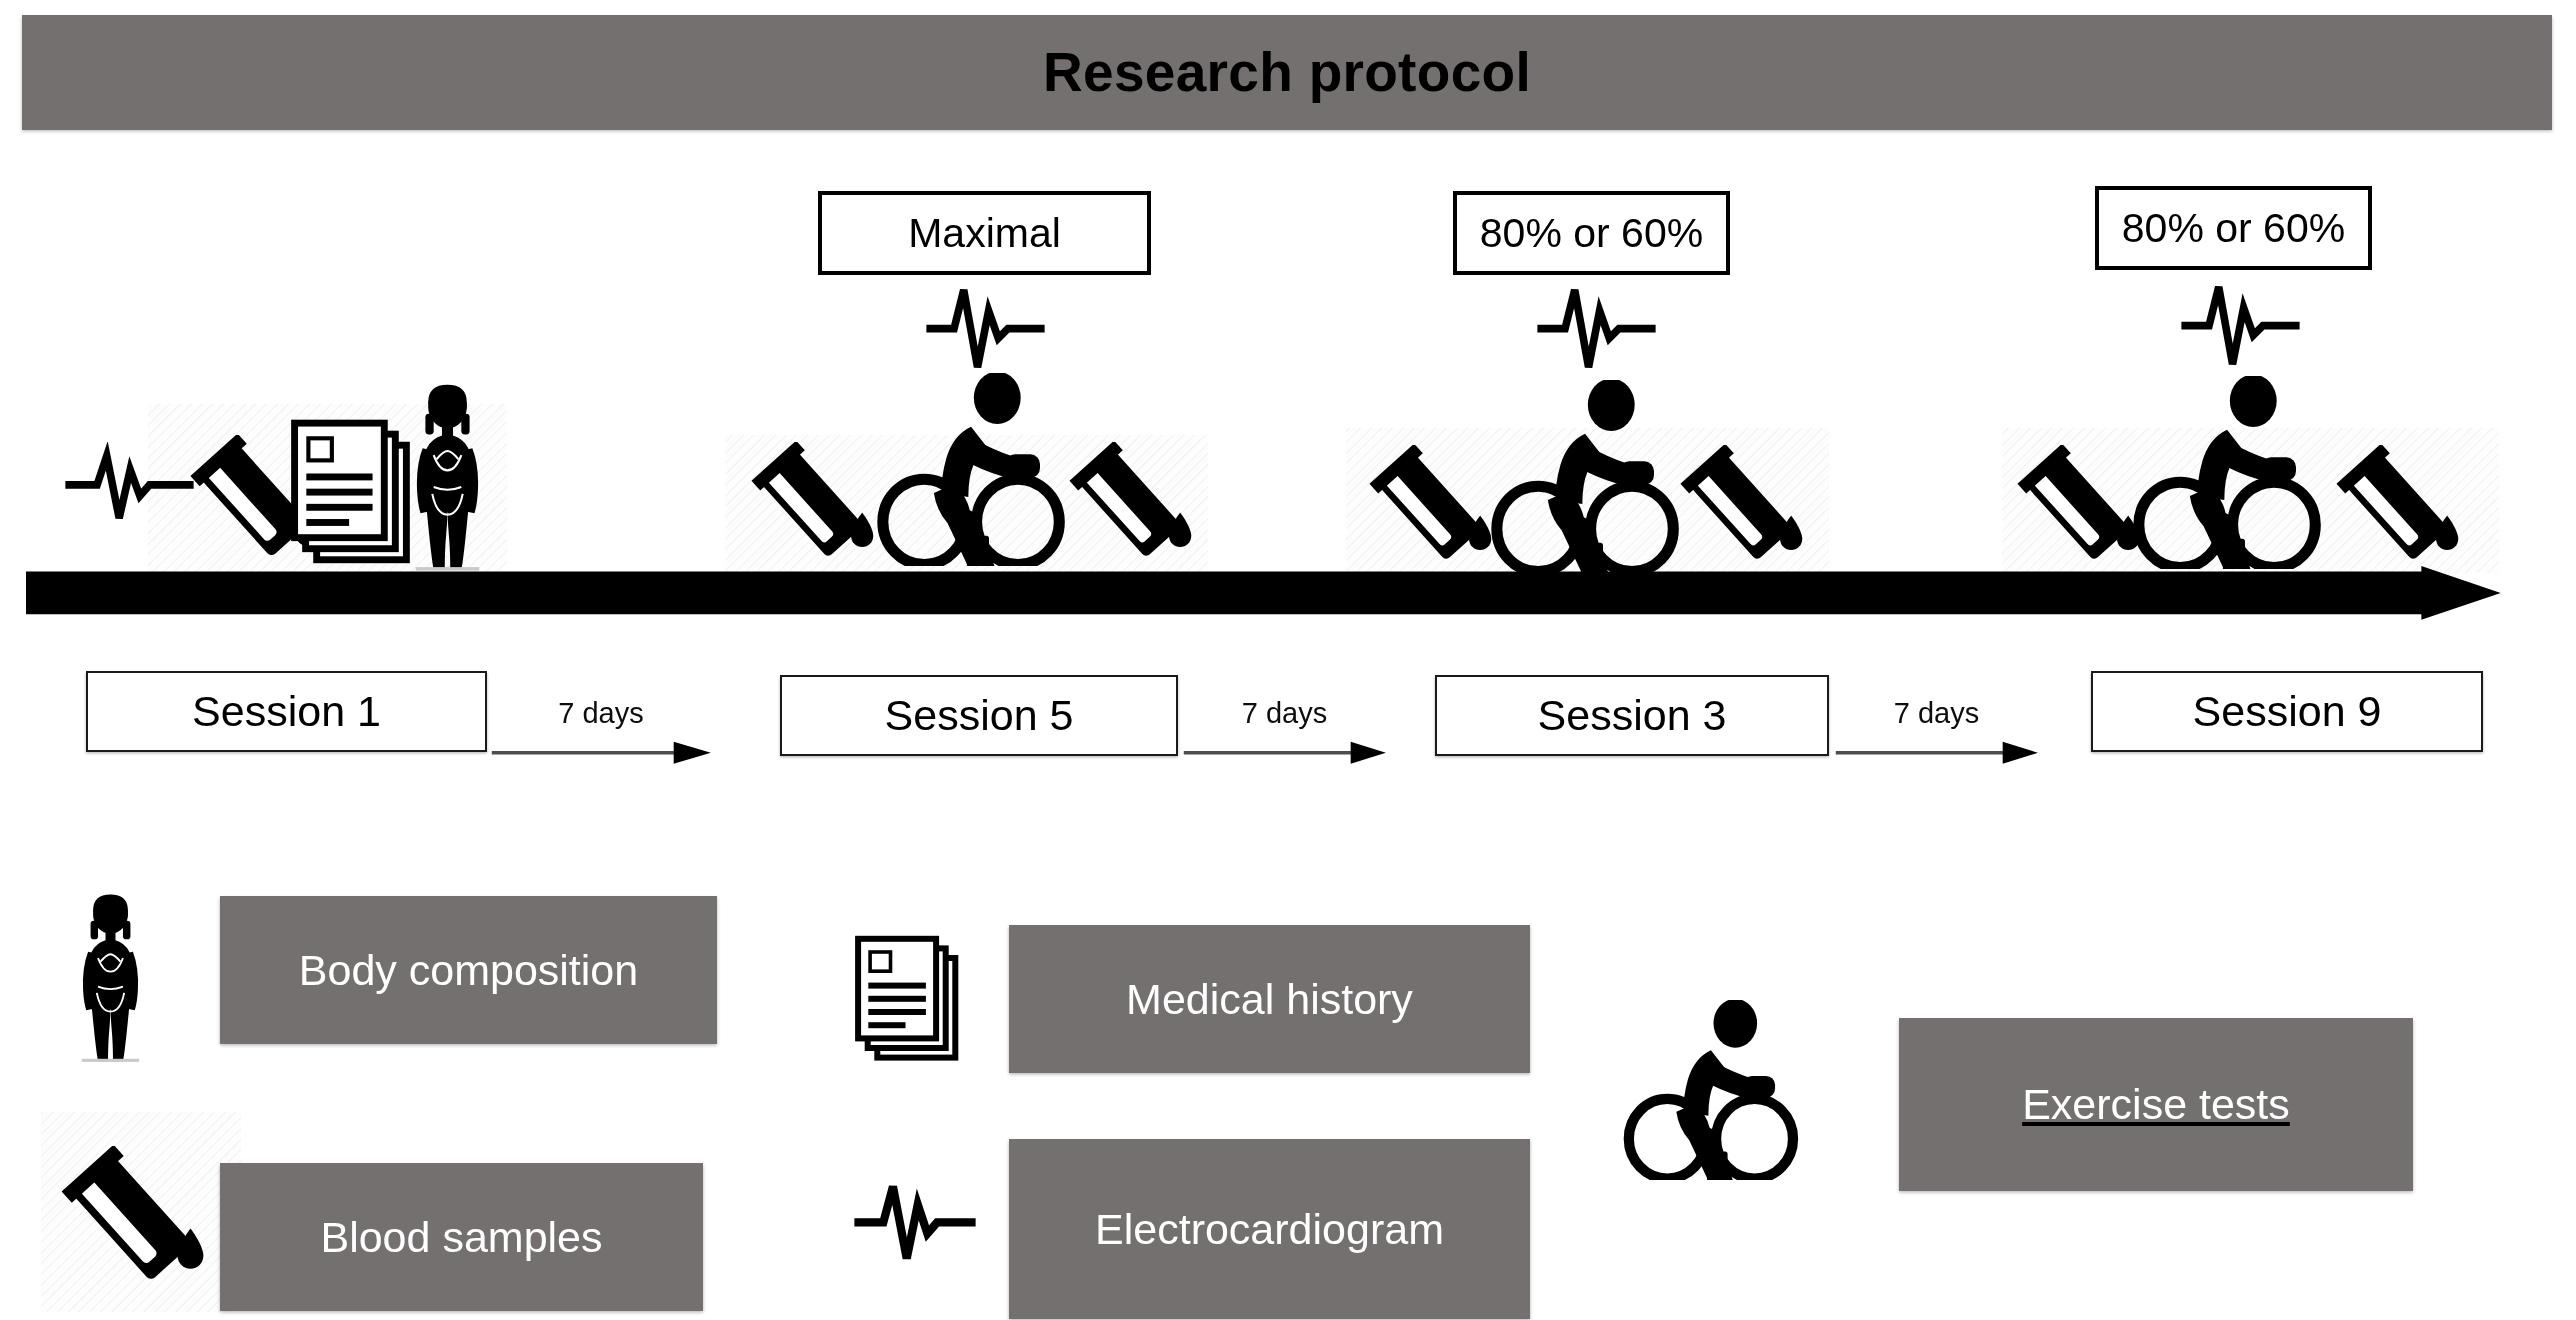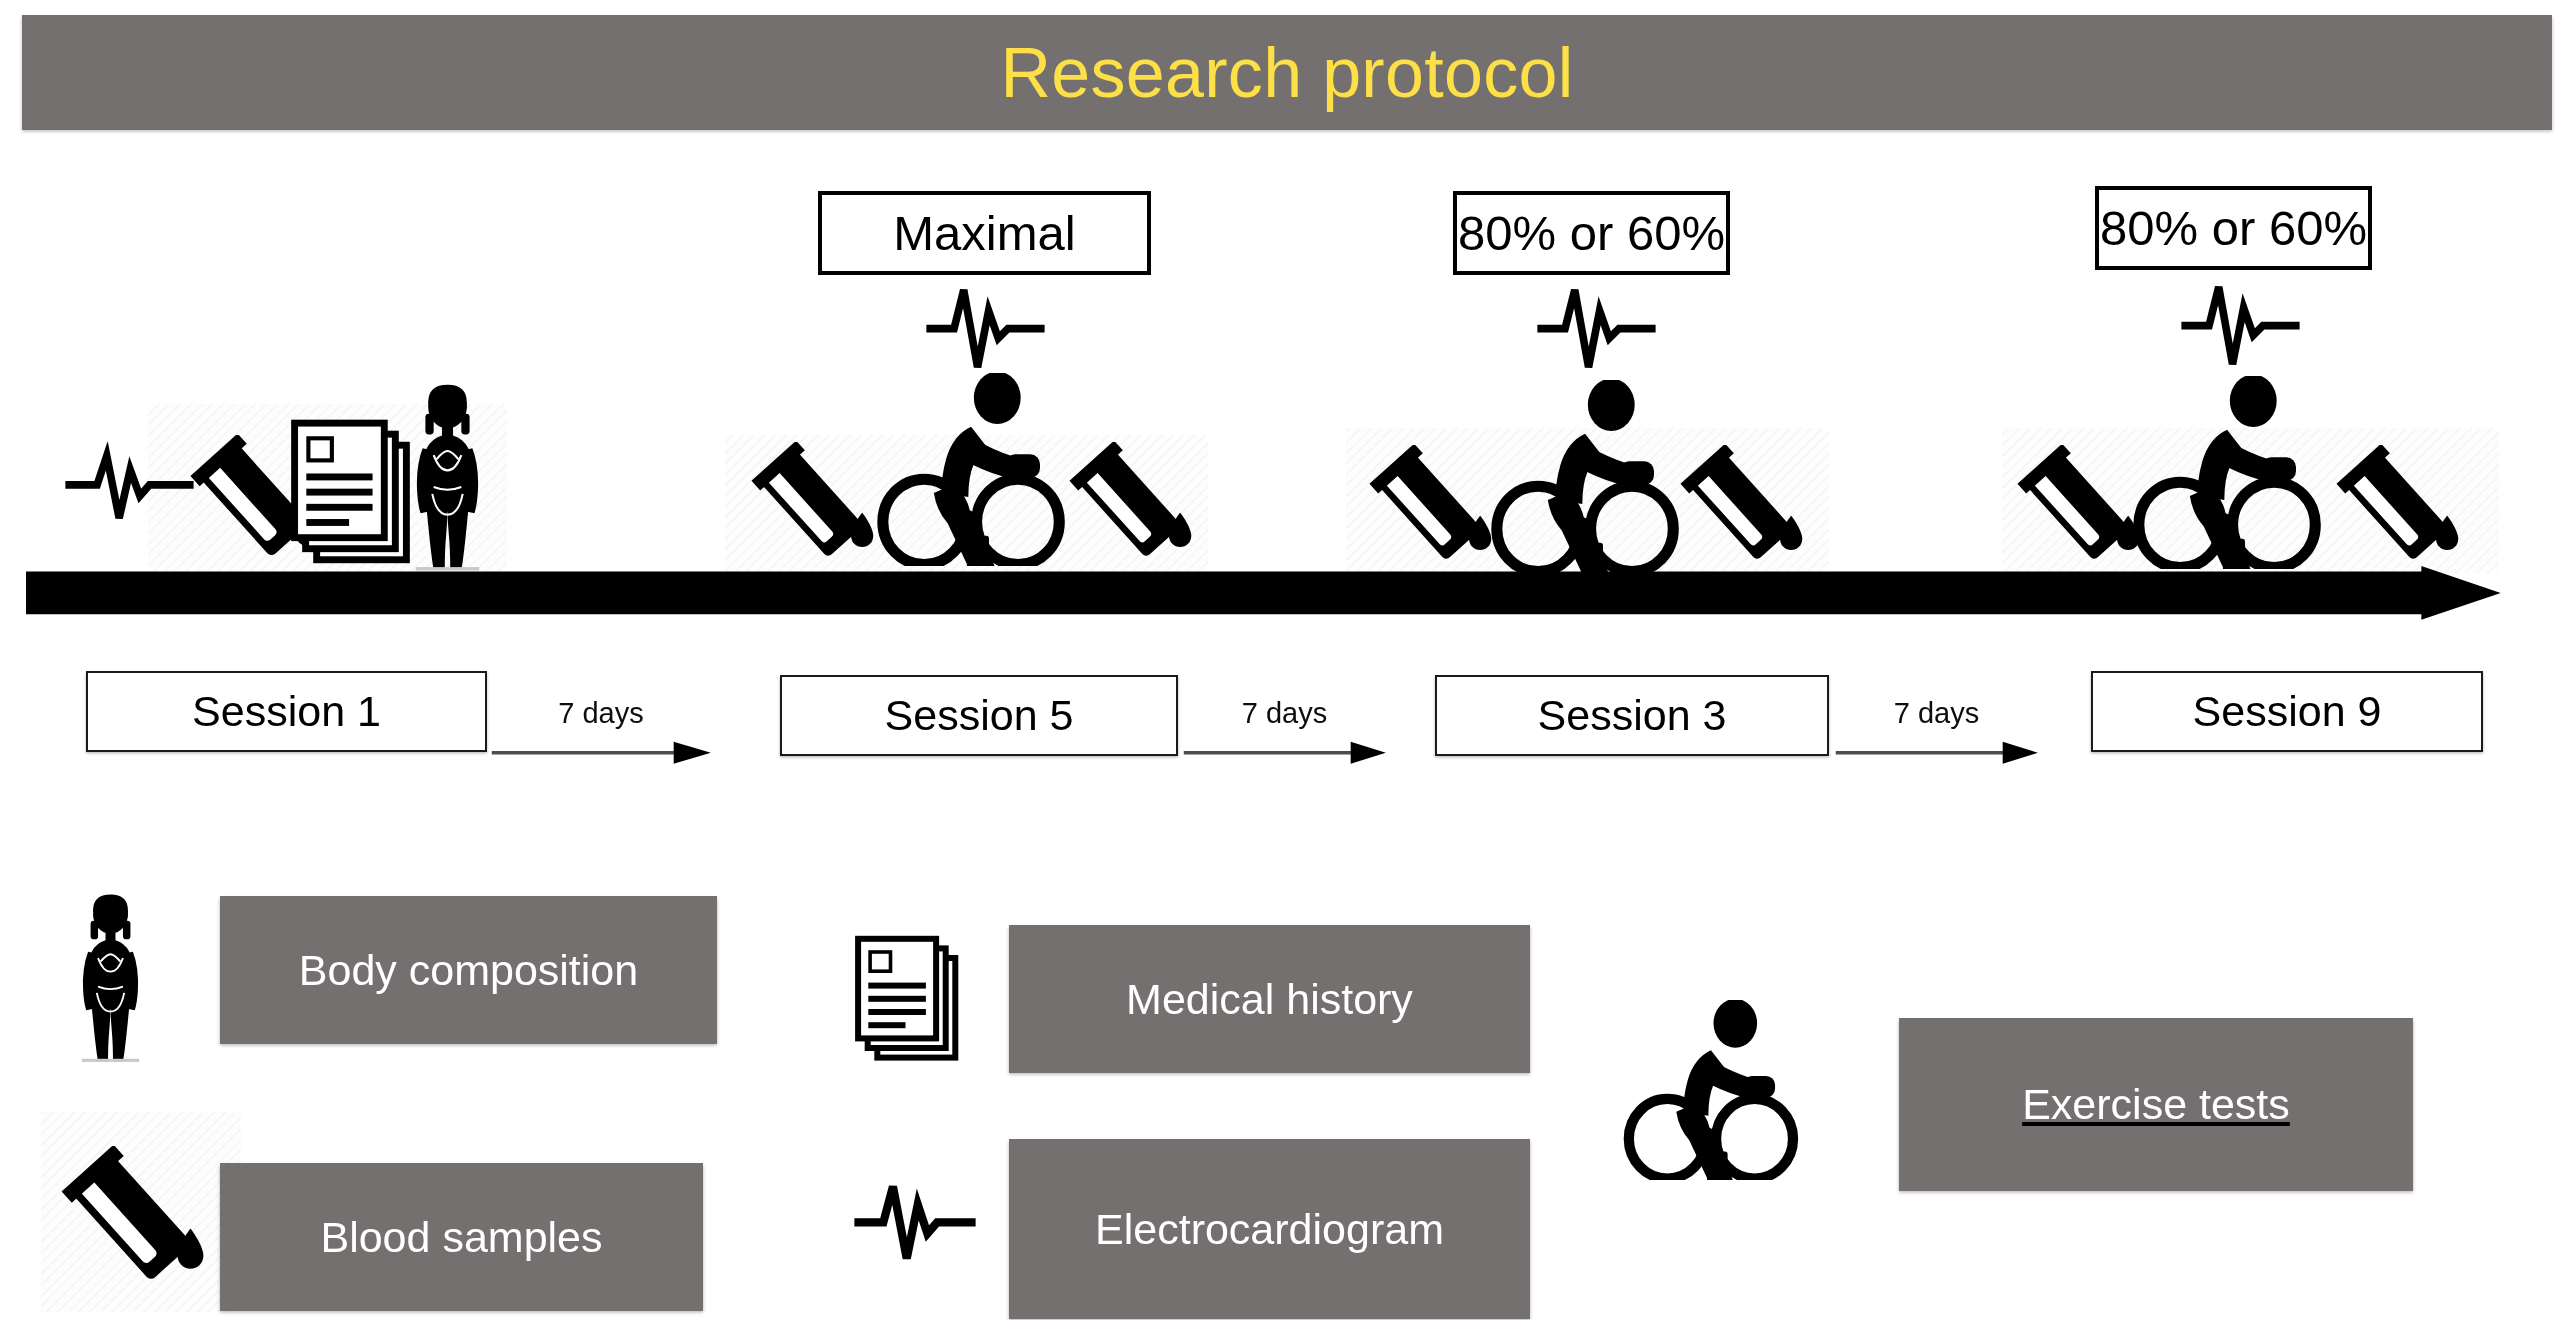--- a/index.html
+++ b/index.html
@@ -22,23 +22,23 @@
     top: 15px;
     width: 2530px;
     height: 115px;
     background: #757070;
     box-shadow: 0 2.1px 3.5px rgba(0,0,0,0.28);
     display: flex;
     align-items: center;
     justify-content: center;
   }
   #title-text {
-    color: #fde047;
-    font-size: 70px;
-    font-weight: 400;
+    color: #000000;
+    font-size: 55px;
+    font-weight: 700;
     letter-spacing: 0.3px;
     line-height: 1;
   }
 
   
   .hatch-panel {
     position: absolute;
     background-color: #fdfdfd;
     background-image: repeating-linear-gradient(
       -45deg,
@@ -100,21 +100,21 @@
   
   .intensity-box {
     position: absolute;
     background: #ffffff;
     border: 4.8px solid #000000;
     display: flex;
     align-items: center;
     justify-content: center;
   }
   .intensity-box span {
-    font-size: 49px;
+    font-size: 41px;
     color: #000000;
     line-height: 1;
     white-space: nowrap;
   }
 
   
   .icon {
     position: absolute;
   }
   .icon svg { display: block; width: 100%; height: 100%; }

